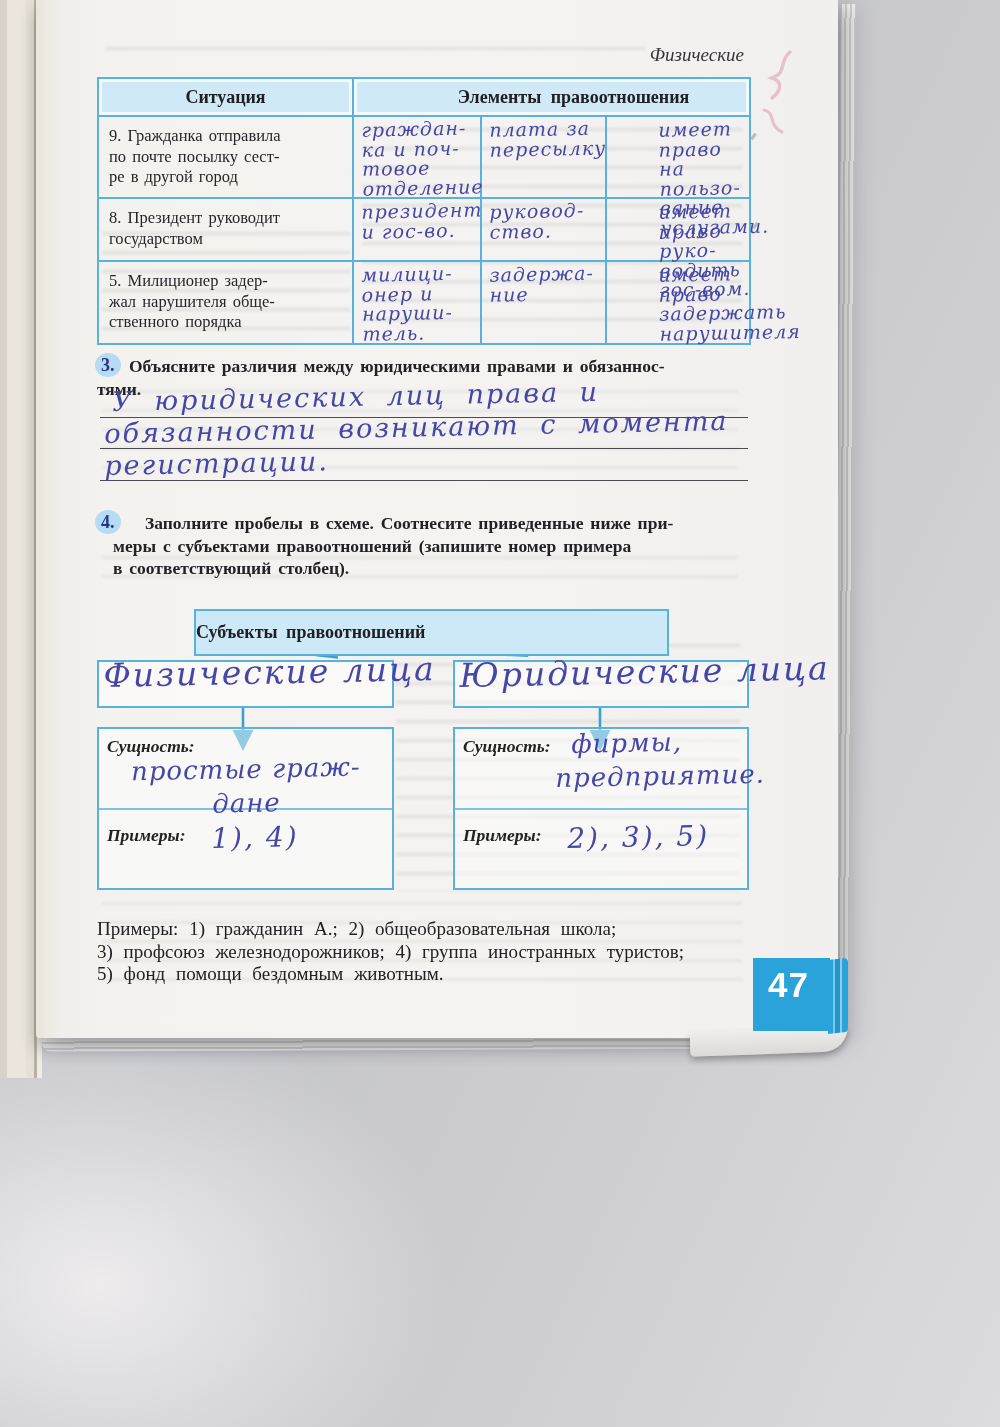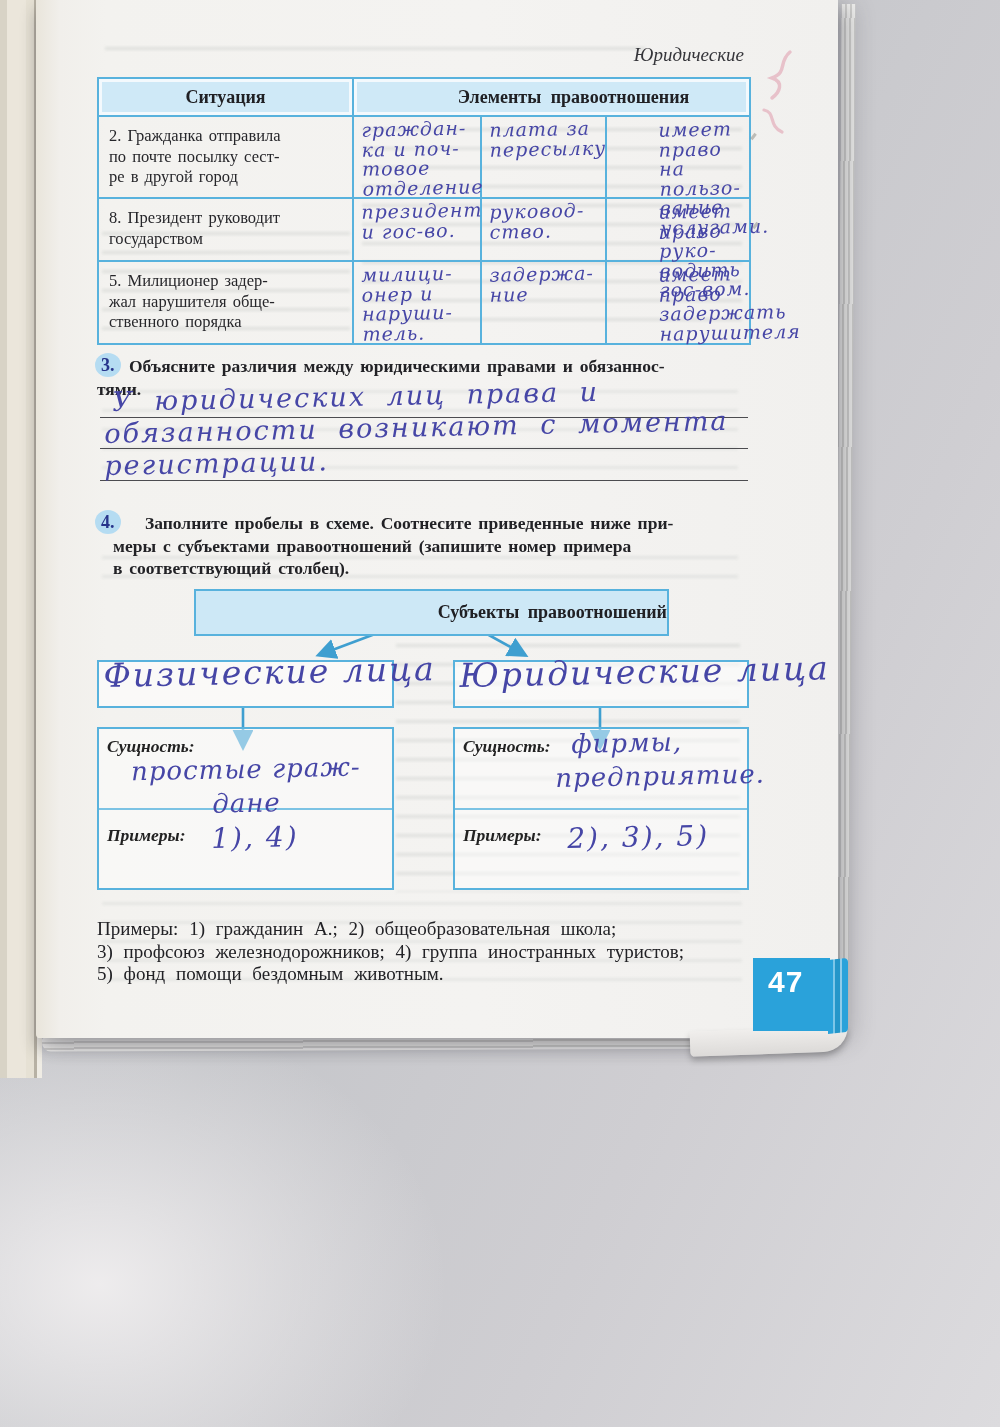--- a/index.html
+++ b/index.html
@@ -48,40 +48,40 @@
   .cell-hw{font-size:19px;line-height:19.5px;padding:4px 0 0 7px;}
   
   .task-circle{position:absolute;width:26px;height:24px;border-radius:50%;background:#b5dcf2;z-index:4;}
   .task-num{position:absolute;z-index:5;font-weight:bold;font-size:18px;color:#27348b;}
   .task-text{position:absolute;z-index:4;width:656px;font-weight:bold;font-size:17.5px;line-height:22.5px;
     word-spacing:2.5px;color:#222226;text-indent:32px;}
   .rule{position:absolute;left:100px;width:648px;height:0;border-top:1.6px solid #4c4c50;z-index:4;}
   .rule-hw{position:absolute;z-index:5;font-size:27px;letter-spacing:2px;word-spacing:10px;white-space:nowrap;}
   
   .box{position:absolute;z-index:4;border:2px solid #58b2dd;}
-  .root-box{background:#cde8f6;display:flex;align-items:center;justify-content:flex-end;
-    font-weight:bold;font-size:18px;word-spacing:4px;color:#202024;}
+  .root-box{background:#cde8f6;display:flex;align-items:center;justify-content:flex-start;
+    font-weight:bold;font-size:18px;word-spacing:4px;color:#202024;margin-top:20px;}
   .subject-box{background:rgba(255,255,255,.55);}
   .subject-hw{position:absolute;left:4px;top:-6px;font-size:33px;letter-spacing:2px;white-space:nowrap;z-index:5;}
   .panel{background:rgba(255,255,255,.45);}
   .panel .sect1{height:79px;border-bottom:2px solid #7cc3e4;position:relative;padding-left:6px;}
   .panel .sect2{position:relative;height:76px;margin-top:8px;}
   .plabel{font-weight:bold;font-style:italic;font-size:17.5px;color:#222;position:absolute;left:8px;top:7px;}
   .essence-hw-left{position:absolute;left:0;top:26px;width:100%;text-align:center;font-size:26px;line-height:34px;z-index:5;}
   .essence-hw-inline{position:absolute;left:116px;top:0px;font-size:26px;z-index:5;}
   .essence-hw-second{position:absolute;left:100px;top:34px;font-size:26px;z-index:5;}
   .examples-hw{position:absolute;left:112px;top:4px;font-size:28px;letter-spacing:2px;z-index:5;}
   .arrows-svg{position:absolute;left:97px;top:585px;z-index:4;}
   
   .note{position:absolute;left:97px;top:918px;width:654px;z-index:4;font-size:19px;line-height:22.5px;
     word-spacing:6px;color:#222226;}
   
   .pagenum{position:absolute;left:753px;top:958px;width:77px;height:73px;background:#2aa2da;z-index:5;}
   .pagenum span{display:block;padding:7px 0 0 15px;font-family:"Liberation Sans",sans-serif;
-    font-weight:bold;font-size:30px;color:#fff;letter-spacing:1px;}
+    font-weight:bold;font-size:35px;color:#fff;letter-spacing:1px;}
   .pagenum-wrap{position:absolute;left:828px;top:959px;width:20px;height:74px;z-index:4;
     background:repeating-linear-gradient(90deg,#2aa2da 0 5px,#7cc6e8 5px 7px,#2496c9 7px 12px,#8fccea 12px 14px,#2aa2da 14px 20px);
     transform:skewY(-6deg);border-radius:0 4px 4px 0;}
   
   .pink-mark{position:absolute;left:752px;top:48px;z-index:4;opacity:.6;}
   .speck{position:absolute;width:3px;height:7px;background:#8f8f89;opacity:.55;z-index:4;transform:rotate(38deg);}
 </style>
 </head>
 <body>
 
@@ -94,27 +94,27 @@
   <div class="curl"></div>
 
   <div class="bleed" style="left:105px;top:47px;width:540px;height:16px;"></div>
   <div class="bleed" style="left:362px;top:128px;width:380px;height:208px;"></div>
   <div class="bleed" style="left:102px;top:232px;width:248px;height:102px;"></div>
   <div class="bleed" style="left:102px;top:390px;width:636px;height:92px;opacity:.7;"></div>
   <div class="bleed" style="left:102px;top:556px;width:636px;height:36px;opacity:.8;"></div>
   <div class="bleed" style="left:396px;top:644px;width:344px;height:248px;"></div>
   <div class="bleed" style="left:102px;top:902px;width:640px;height:86px;opacity:.7;"></div>
 
-  <div class="continuation printed">Юридические</div>
+  <div class="continuation printed">Физические</div>
 
   <div class="law-table">
     <div class="cell th">Ситуация</div>
     <div class="cell th last-col" style="grid-column:2 / span 3;">Элементы правоотношения</div>
 
-    <div class="cell situation printed ml">2. Гражданка отправила
+    <div class="cell situation printed ml">9. Гражданка отправила
 по почте посылку сест-
 ре в другой город</div>
     <div class="cell">
         <div class="hw cell-hw ml">граждан-
 ка и поч-
 товое
 отделение</div>
       </div>
     <div class="cell">
         <div class="hw cell-hw ml">плата за

